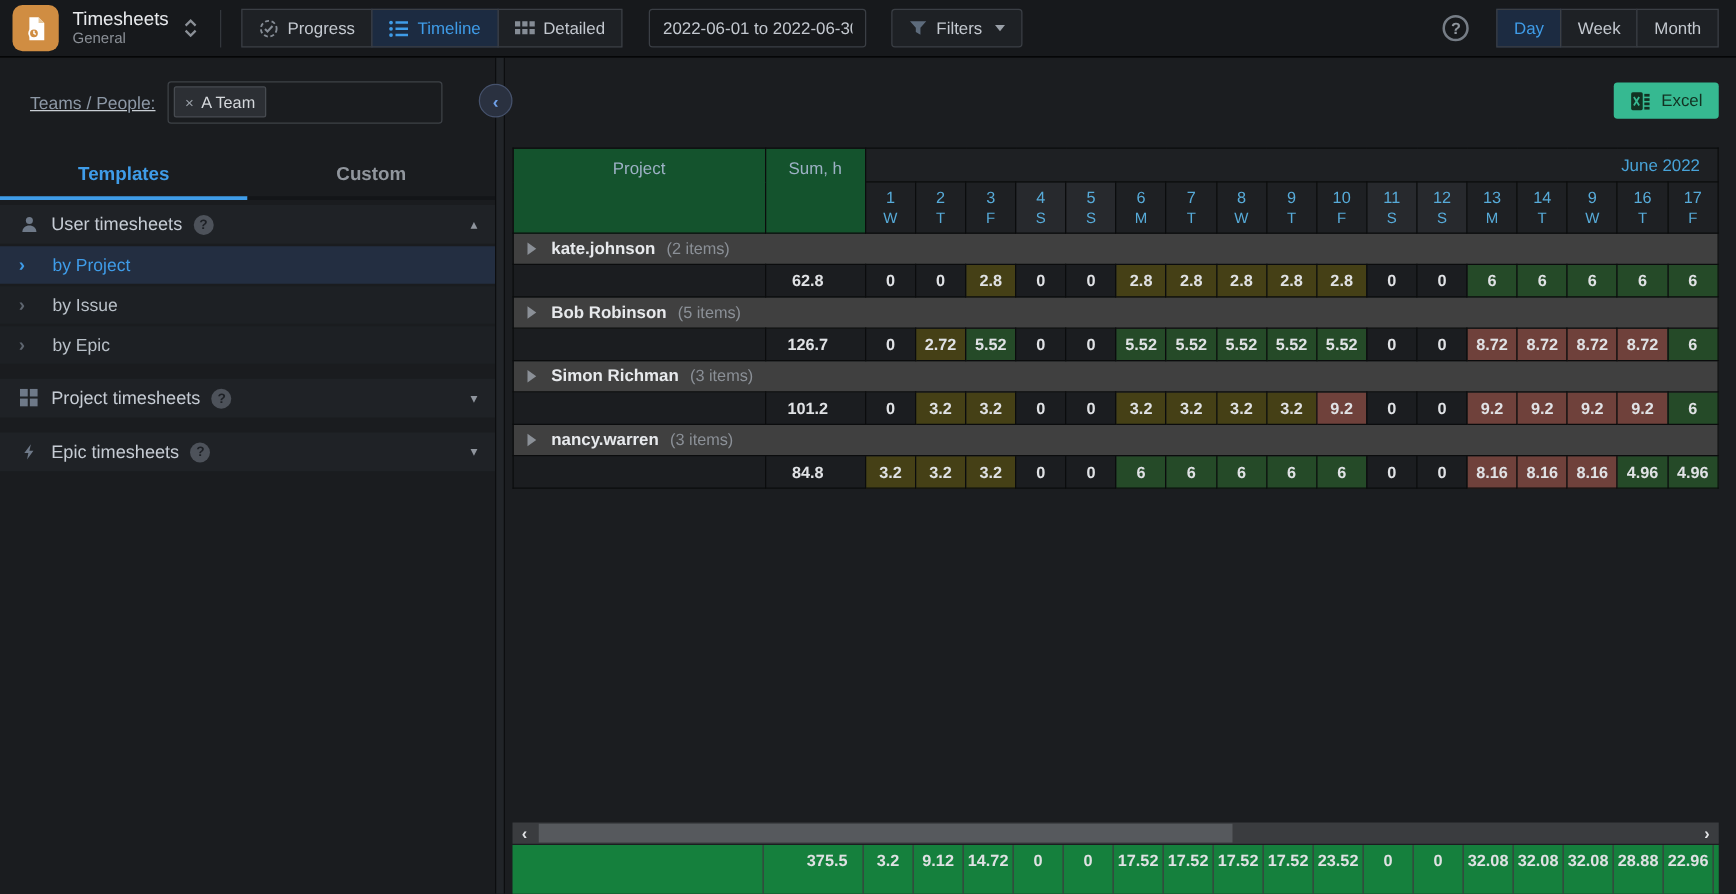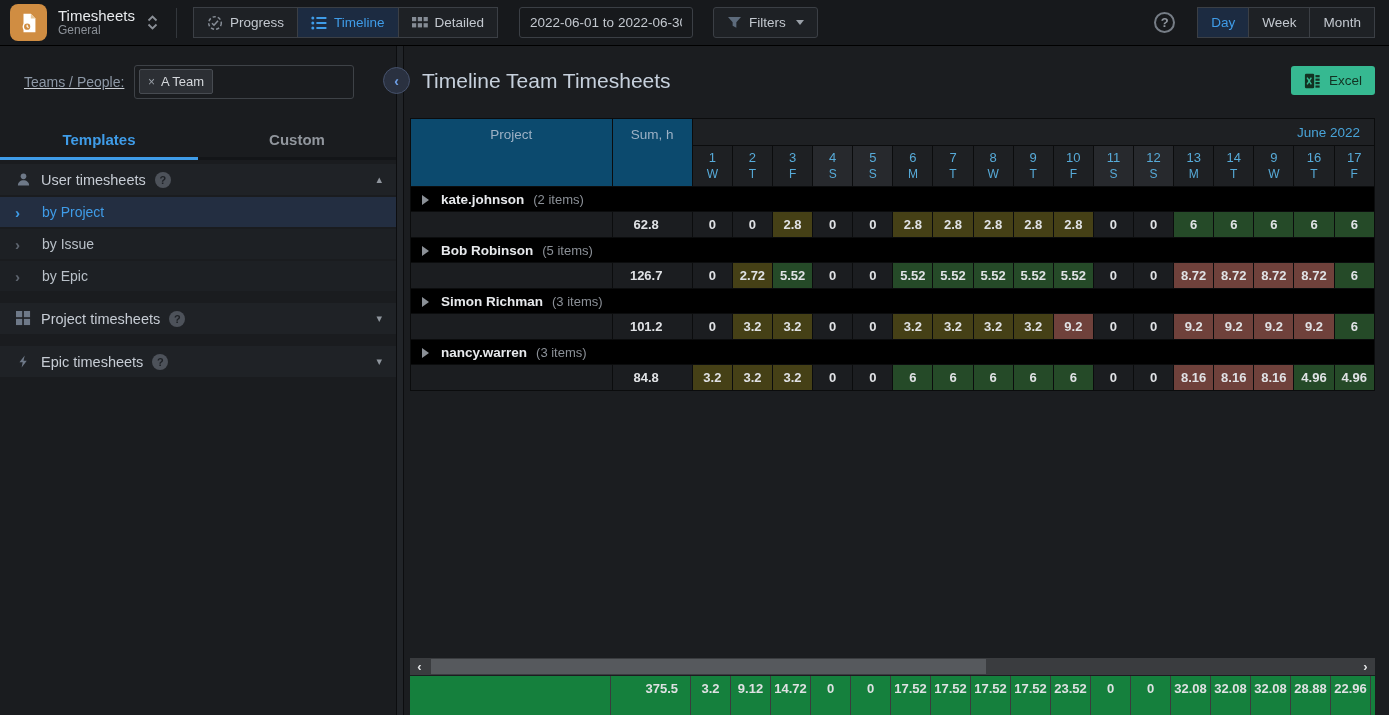--- a/index.html
+++ b/index.html
@@ -73,28 +73,28 @@
   .main-header { display:flex; align-items:center; padding:20px 14px 0 18px; }
   .main-title { font-size:21px; color:#c6d0dc; font-weight:400; }
   .excel-btn { margin-left:auto; height:29px; background:#36b991; border:none; border-radius:3px; color:#123222;
                font-size:13.5px; display:flex; align-items:center; gap:8px; padding:0 13px; cursor:pointer;
                font-family:"Liberation Sans",sans-serif; }
 
   .table-area { position:absolute; top:72px; left:6px; width:967px; }
   table.grid { border-collapse:collapse; table-layout:fixed; width:965px; }
   .grid col.c-proj { width:201px; } .grid col.c-sum { width:80px; } .grid col.c-day { width:40px; }
   .grid th, .grid td { border:1px solid #0b0c0d; }
-  th.ph, th.sh { background:#0c4a6e; color:#9db1c5; font-weight:400; font-size:13.5px; vertical-align:top; padding-top:8px; text-align:center; }
+  th.ph, th.sh { background:#14532d; color:#9db1c5; font-weight:400; font-size:13.5px; vertical-align:top; padding-top:8px; text-align:center; }
   th.mb { background:#1e2023; color:#48a3d8; font-weight:400; font-size:13.5px; text-align:right; padding-right:14px; height:27px; }
   th.dh { background:#1e2023; height:41px; vertical-align:middle; font-weight:400; }
   th.dh.we { background:#27292d; }
   .dn { font-size:13px; color:#57abd9; line-height:15px; }
   .dw { font-size:12px; color:#57abd9; line-height:15px; margin-top:2px; }
 
-  tr.grow td { height:25px; background:#000000; padding-left:11px; }
+  tr.grow td { height:25px; background:#404040; padding-left:11px; }
   .tri { display:inline-block; width:0; height:0; border-top:5px solid transparent; border-bottom:5px solid transparent;
          border-left:7px solid #8b9097; margin-right:12px; vertical-align:-1px; cursor:pointer; }
   .gname { color:#e7e9ec; font-size:13.5px; font-weight:bold; }
   .gcount { color:#8b9097; font-size:13px; margin-left:9px; }
 
   tr.vrow td { height:26px; font-size:13px; color:#e0e2e5; text-align:center; font-weight:600; }
   td.pcell { background:#1b1d20; }
   td.scell { background:#1b1d20; text-align:right; padding-right:12px; }
   td.cz { background:#1b1d20; }
   td.co { background:#454016; color:#eee9cf; }
@@ -264,21 +264,20 @@
       <span class="sec-arrow icon-tri-down"></span>
     </div>
   </div>
 </div>
 
 <div class="vsplit"></div>
 <div class="collapse-btn icon-chevron-left"></div>
 
 <div class="main">
   <div class="main-header">
-    <div class="main-title">Timeline Team Timesheets</div>
     <button class="excel-btn">
       <svg width="17" height="16" viewBox="0 0 20 19">
         <rect x="1" y="1" width="11" height="17" rx="1.5" fill="#123222"></rect>
         <path d="M3.6 5.5l5 8M8.6 5.5l-5 8" stroke="#36b991" stroke-width="1.7"></path>
         <rect x="13.5" y="2.5" width="5" height="2.6" fill="#123222"></rect>
         <rect x="13.5" y="6.6" width="5" height="2.6" fill="#123222"></rect>
         <rect x="13.5" y="10.7" width="5" height="2.6" fill="#123222"></rect>
         <rect x="13.5" y="14.8" width="5" height="2.6" fill="#123222"></rect>
       </svg>
       <span>Excel</span>

